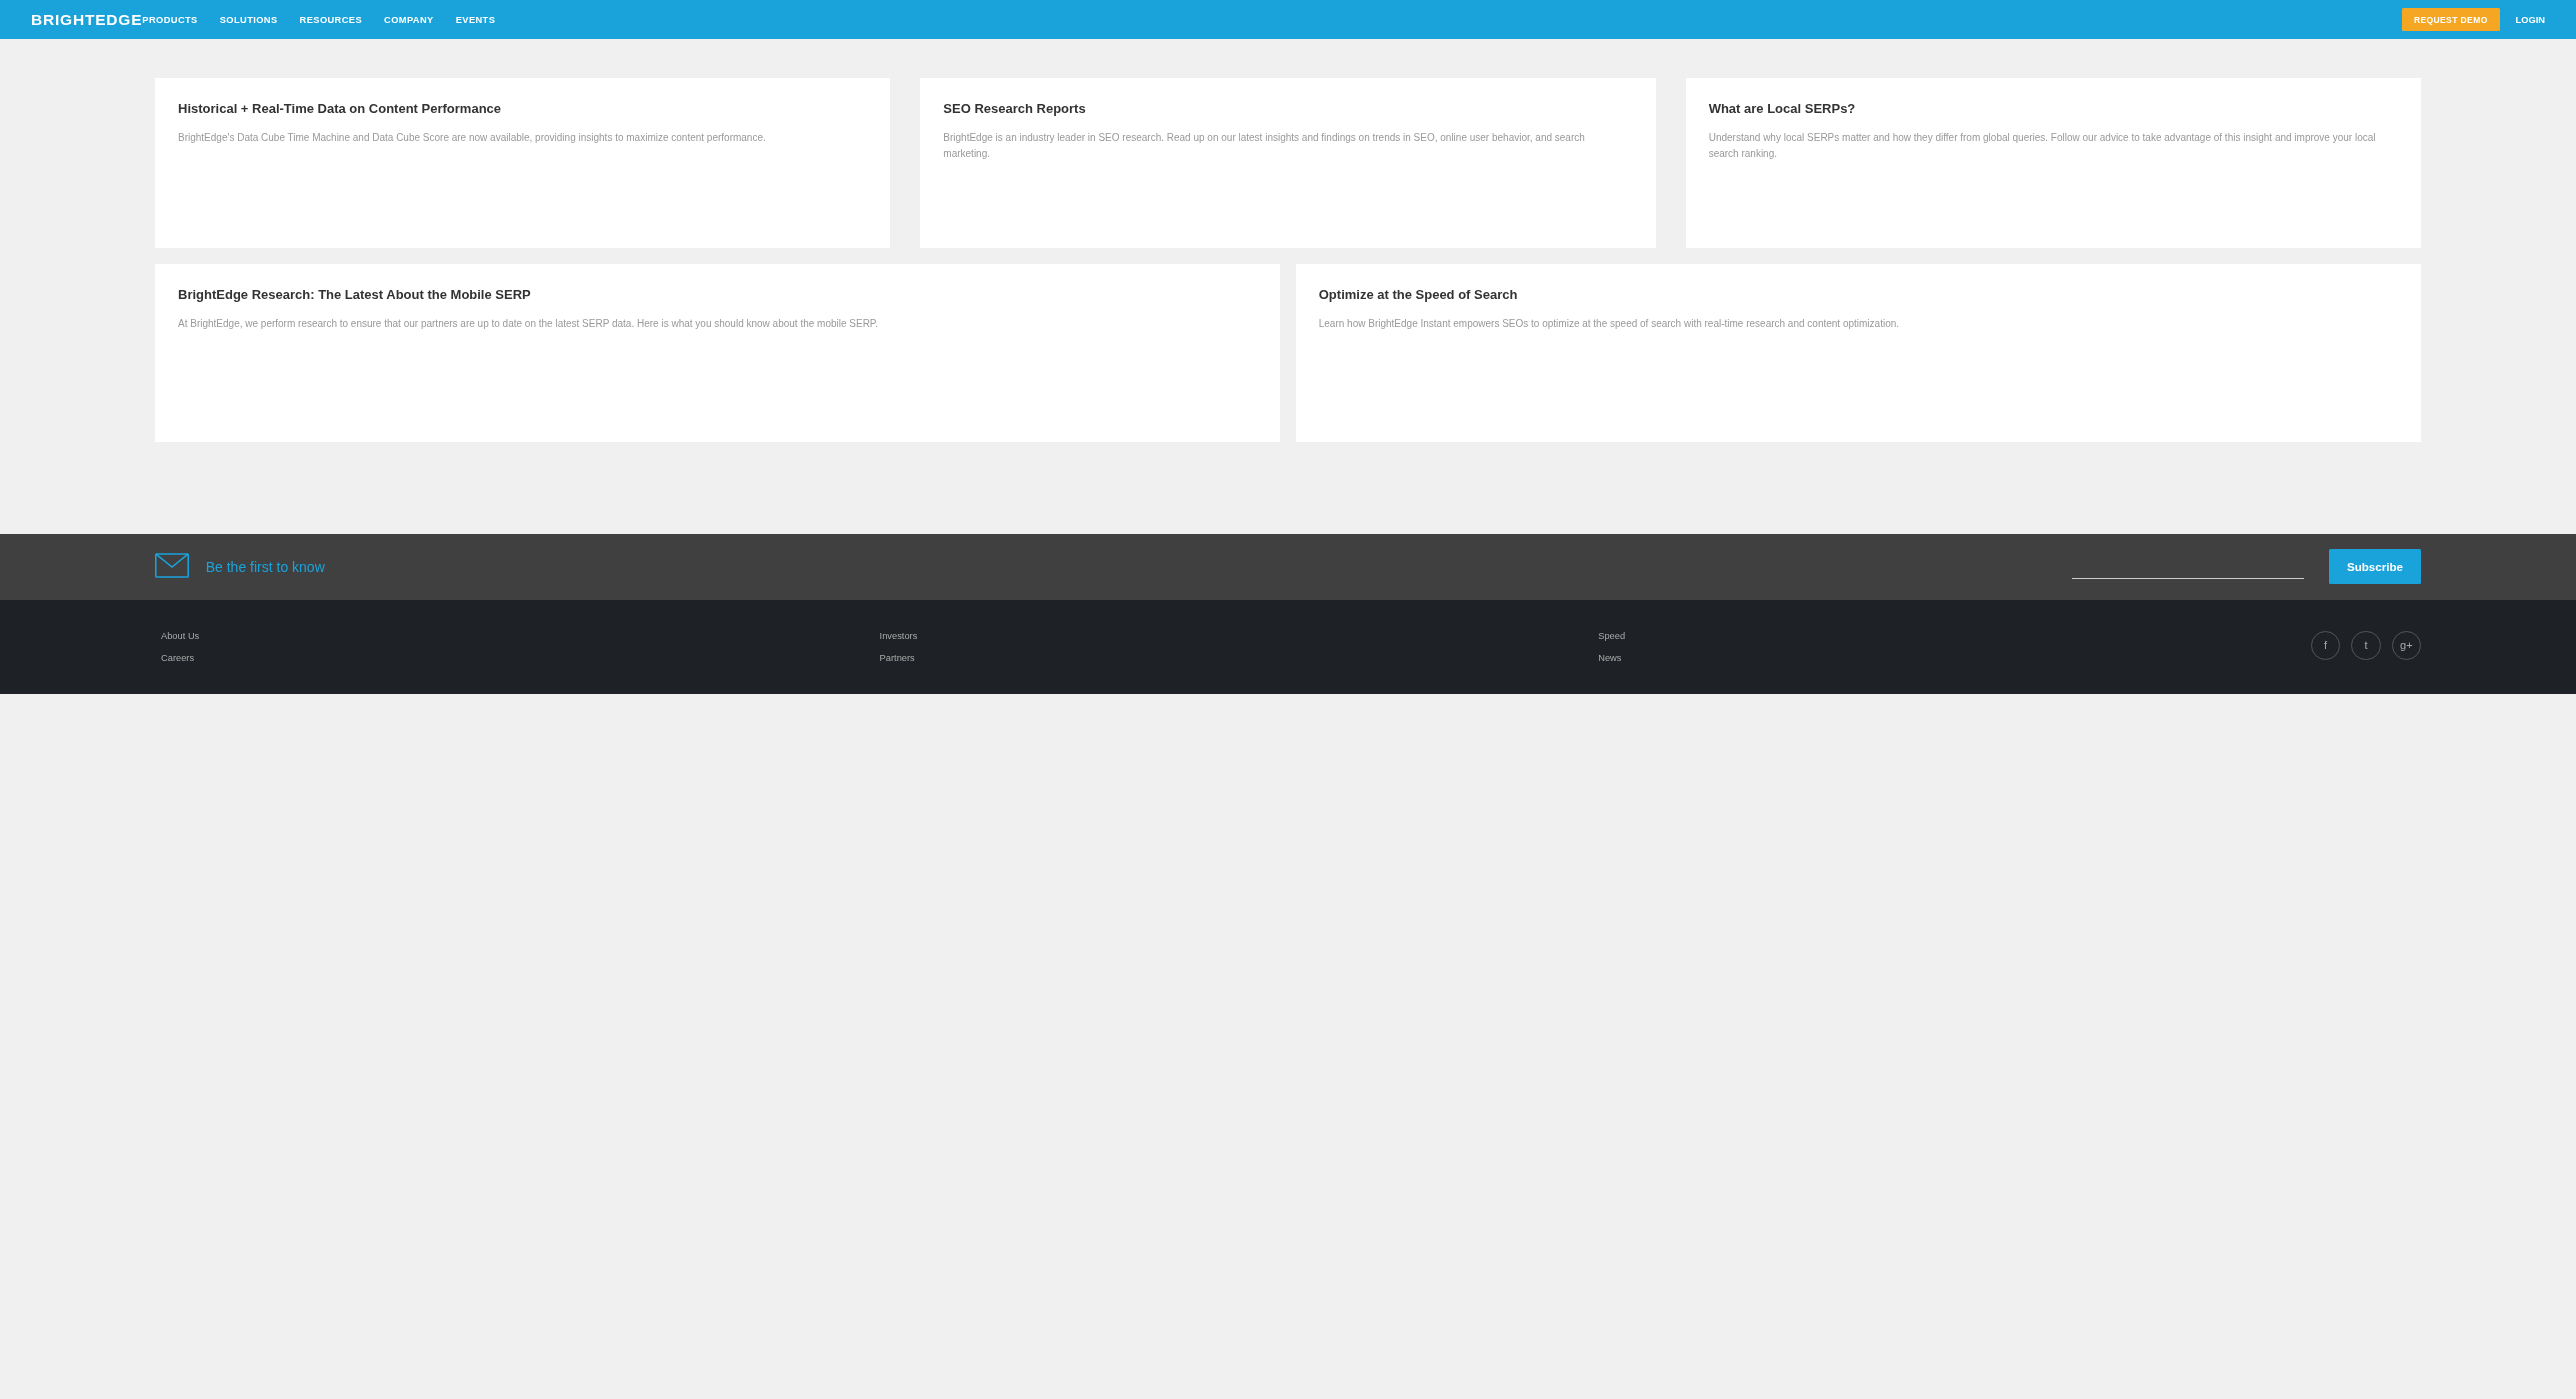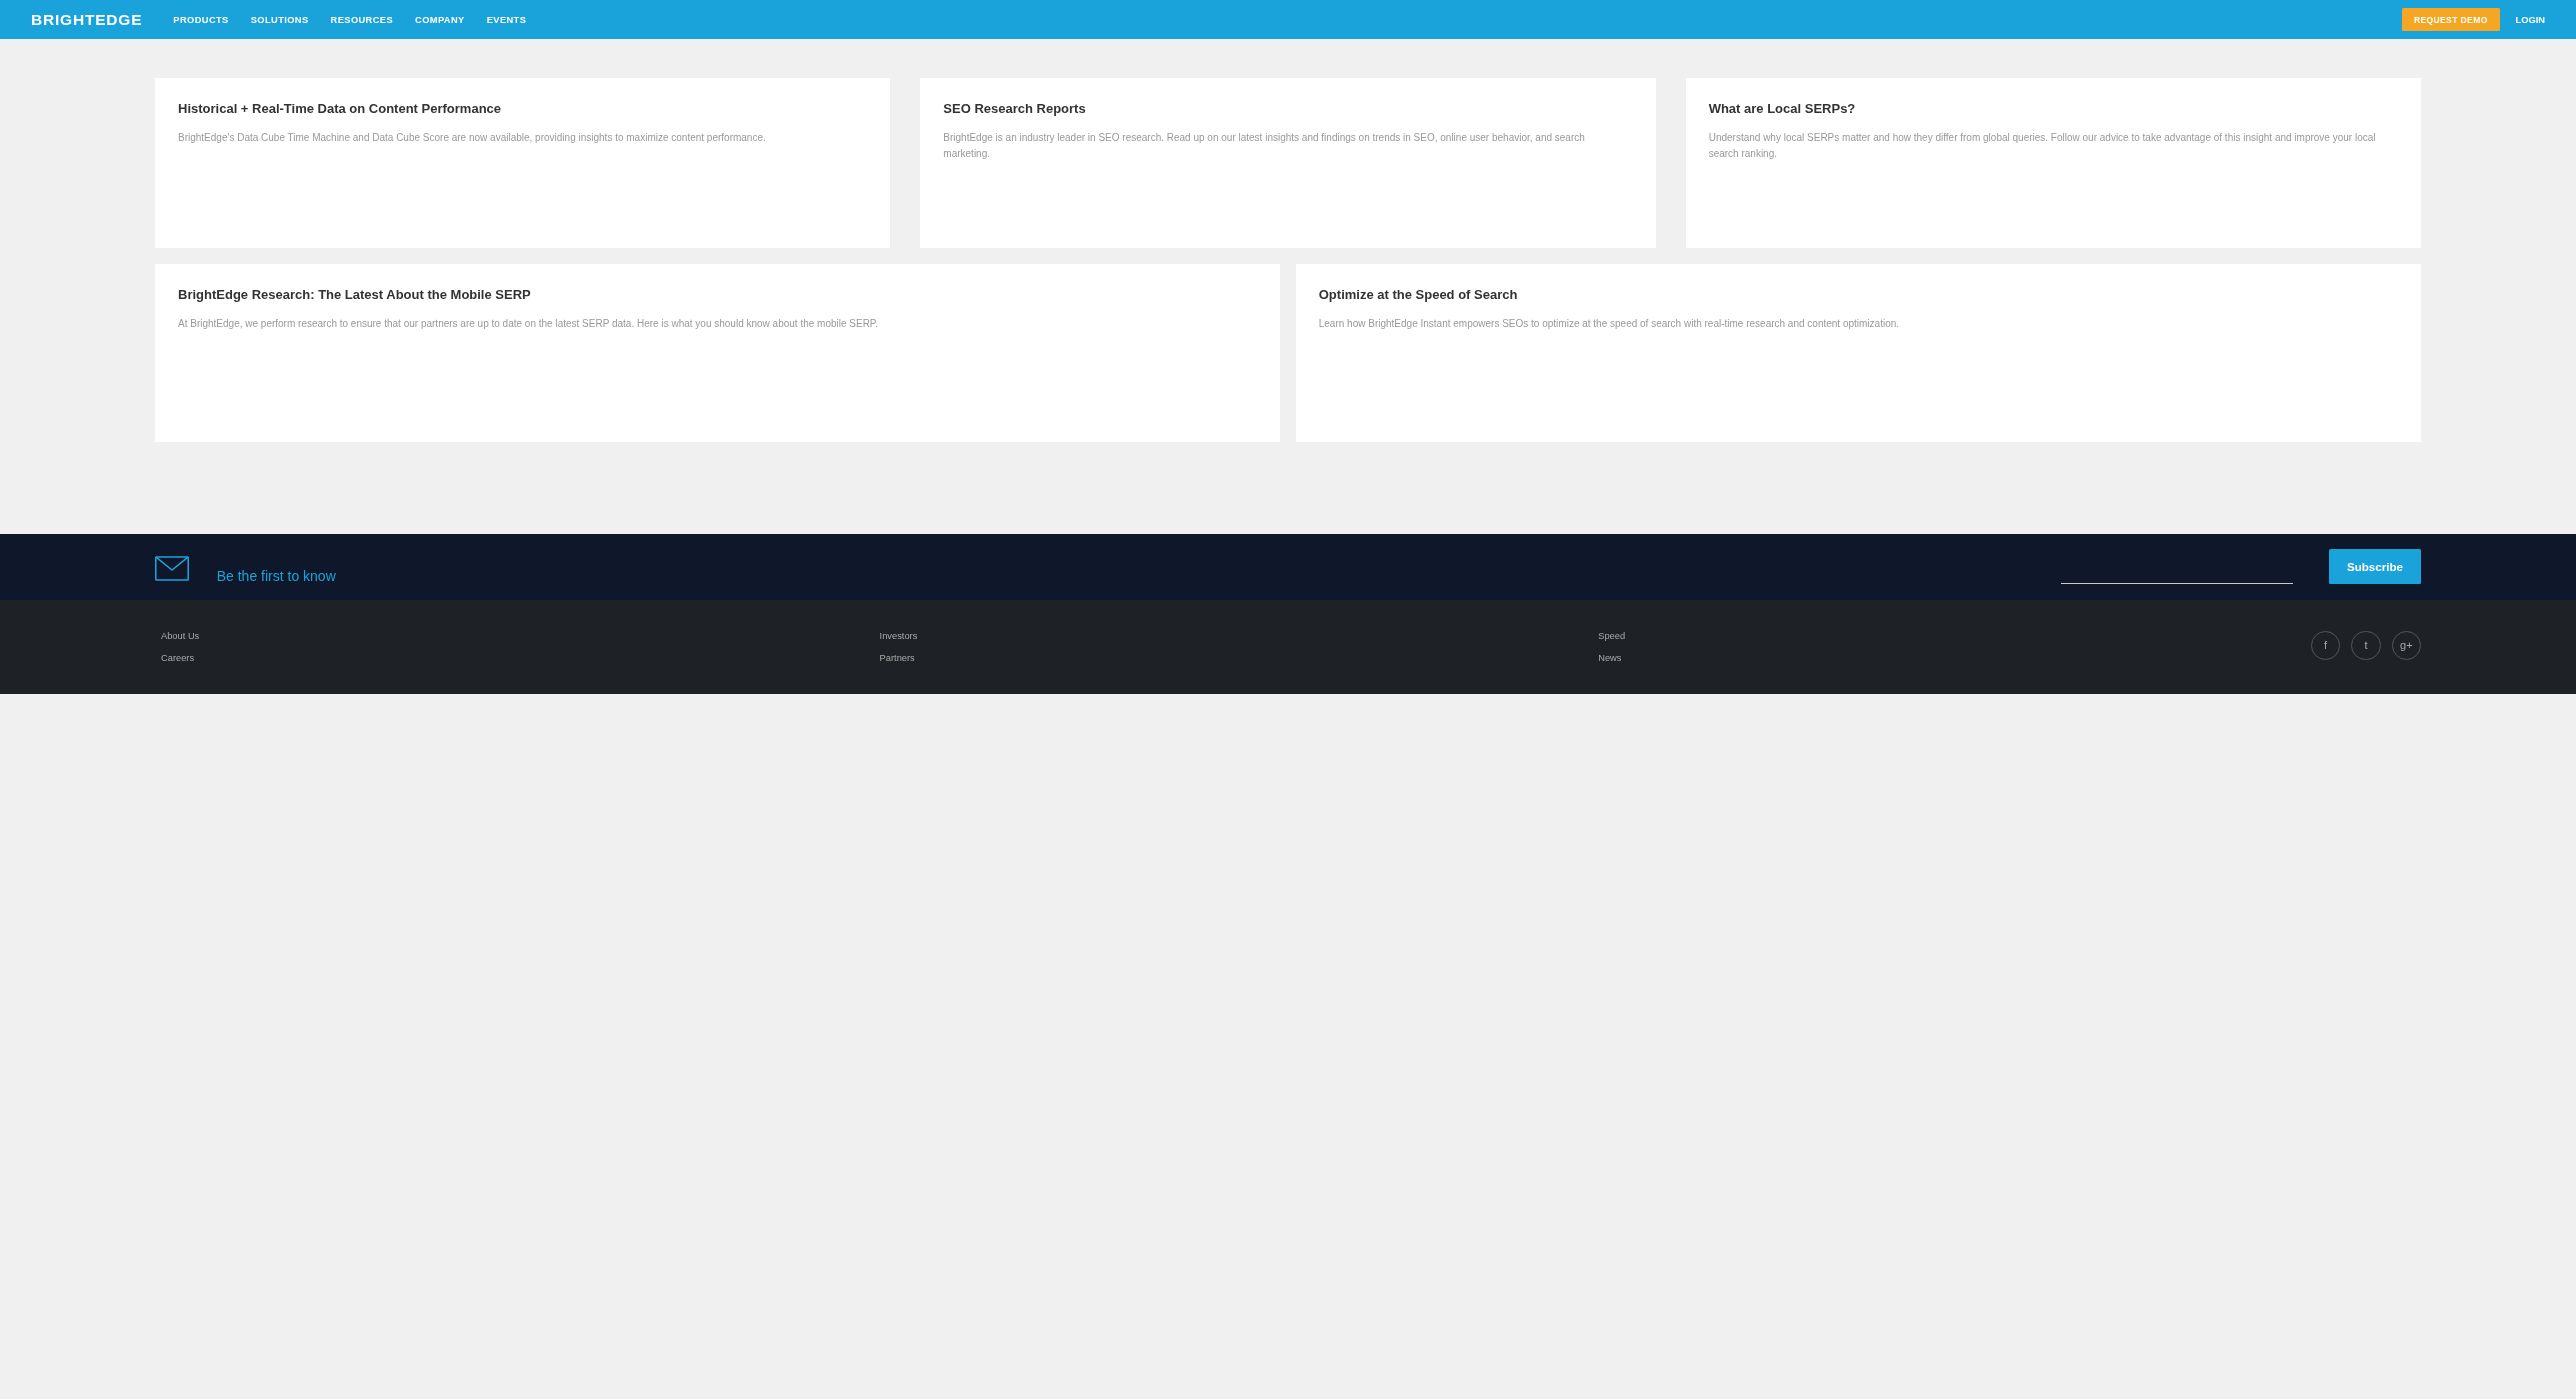--- a/index.html
+++ b/index.html
@@ -12,21 +12,20 @@
       align-items: center;
       padding: 0 31px;
       height: 39px;
       position: relative;
     }
     .logo {
       color: white;
       font-size: 15.5px;
       font-weight: 900;
       letter-spacing: 0.8px;
-      margin-right: 31px;
       white-space: nowrap;
     }
     .nav {
       display: flex;
       align-items: center;
       gap: 22px;
       flex: 1;
     }
     .nav-item {
       color: white;
@@ -100,24 +99,24 @@
     .card-wide {
       background: white;
       padding: 23px;
       flex: 1;
       min-height: 178px;
     }
 
     
     .subscribe-section {
       display: flex;
-      align-items: flex-end;
+      align-items: center;
       padding: 15.5px 155px;
-      background: #0f172a;
-      gap: 20px;
+      background: #404040;
+      gap: 9px;
     }
     .email-icon-wrapper {
       color: #1aa3db;
       margin-right: 7.7px;
     }
     .email-icon-svg {
       width: 34px;
       height: 25px;
     }
     .subscribe-text {

